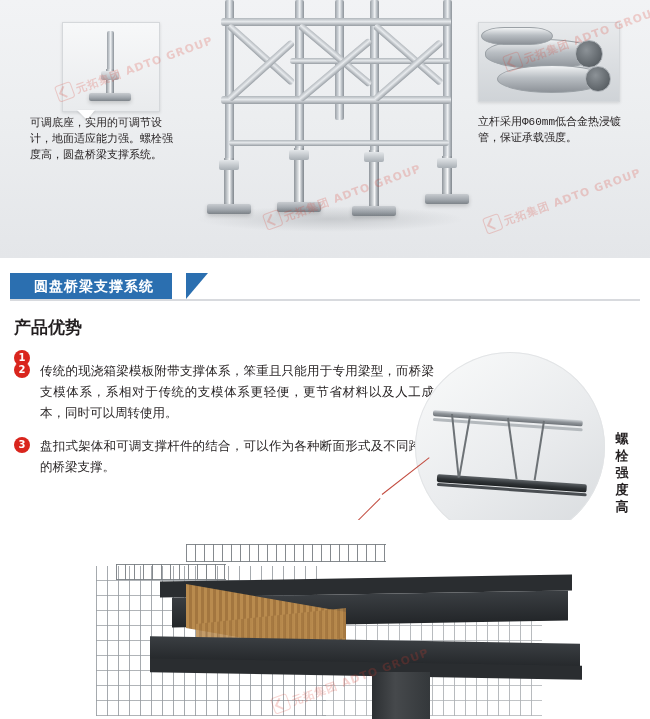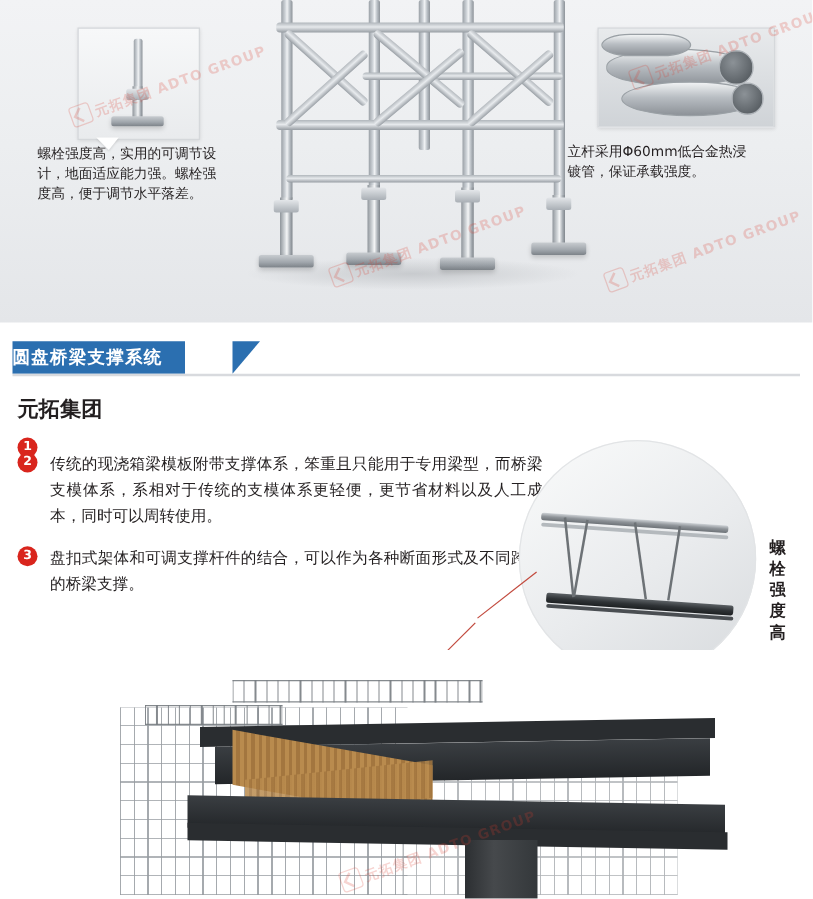--- a/index.html
+++ b/index.html
@@ -113,21 +113,21 @@
     border: 1px solid #aeb3b8;
   }
 
   .caption {
     position: absolute;
     font-size: 11px;
     line-height: 16px;
     color: #231f20;
   }
   .caption-left { left: 30px; top: 115px; width: 150px; }
-  .caption-right { left: 454px; top: 114px; width: 150px; }
+  .caption-right { left: 478px; top: 114px; width: 150px; font-family: Liberation Mono, monospace; }
 
   
   .wm {
     position: absolute;
     color: rgba(220,60,45,.22);
     font-size: 11px;
     font-weight: bold;
     letter-spacing: 1px;
     transform: rotate(-20deg);
     white-space: nowrap;
@@ -155,21 +155,21 @@
   
   .banner {
     position: absolute;
     left: 10px; top: 273px;
     height: 26px;
     background: #2b6fb0;
     color: #ffffff;
     font-size: 14px;
     font-weight: bold;
     line-height: 26px;
-    padding: 0 18px 0 0;
+    padding: 0 18px 0 24px;
     letter-spacing: 1px;
   }
   .banner-tail {
     position: absolute;
     left: 186px; top: 273px;
     width: 0; height: 0;
     border-top: 26px solid #2b6fb0;
     border-right: 22px solid transparent;
   }
   .banner-rule {
@@ -359,34 +359,34 @@
   </div>
 
   <div class="inset inset-right">
     <div class="tube" style="left:6px; top:16px; width:112px; height:28px;"></div>
     <div class="tube-hole" style="left:96px; top:17px; width:26px; height:26px;"></div>
     <div class="tube" style="left:18px; top:42px; width:108px; height:26px;"></div>
     <div class="tube-hole" style="left:106px; top:43px; width:24px; height:24px;"></div>
     <div class="tube" style="left:2px; top:4px; width:70px; height:16px;"></div>
   </div>
 
-  <div class="caption caption-left">螺栓强度高，实用的可调节设计，地面适应能力强。螺栓强度高，便于调节水平落差。</div>
+  <div class="caption caption-left">可调底座，实用的可调节设计，地面适应能力强。螺栓强度高，圆盘桥梁支撑系统。</div>
   <div class="caption caption-right">立杆采用Φ60mm低合金热浸镀管，保证承载强度。</div>
 
   <div class="wm" style="left:52px; top:58px;"><span class="wm-badge"></span><span>元拓集团 ADTO GROUP</span></div>
   <div class="wm" style="left:260px; top:186px;"><span class="wm-badge"></span><span>元拓集团 ADTO GROUP</span></div>
   <div class="wm" style="left:500px; top:28px;"><span class="wm-badge"></span><span>元拓集团 ADTO GROUP</span></div>
   <div class="wm" style="left:480px; top:190px;"><span class="wm-badge"></span><span>元拓集团 ADTO GROUP</span></div>
 </div>
 
 <div class="banner">圆盘桥梁支撑系统</div>
 <div class="banner-tail"></div>
 <div class="banner-rule"></div>
 
-<div class="subtitle">元拓集团</div>
+<div class="subtitle">产品优势</div>
 
 <div class="adv-list">
   <div class="adv-item">
     <span class="adv-num">1</span>
   </div>
   <div class="adv-item">
     <span class="adv-num">2</span>
     <span>传统的现浇箱梁模板附带支撑体系，笨重且只能用于专用梁型，而桥梁支模体系，系相对于传统的支模体系更轻便，更节省材料以及人工成本，同时可以周转使用。</span>
   </div>
   <div class="adv-item">

